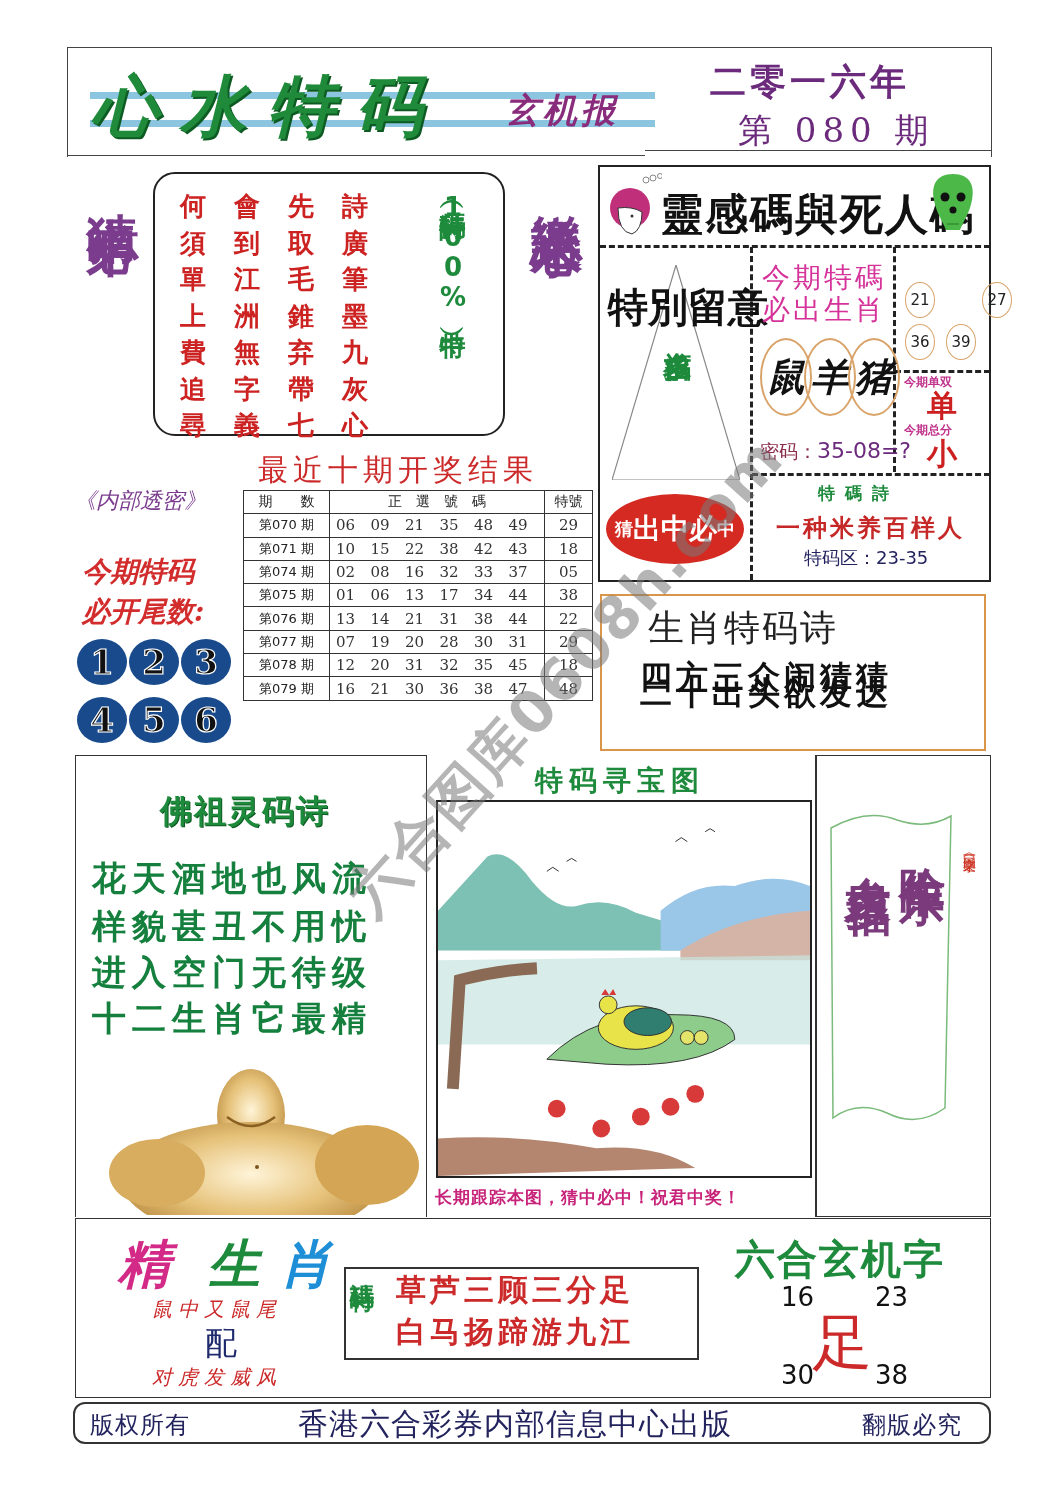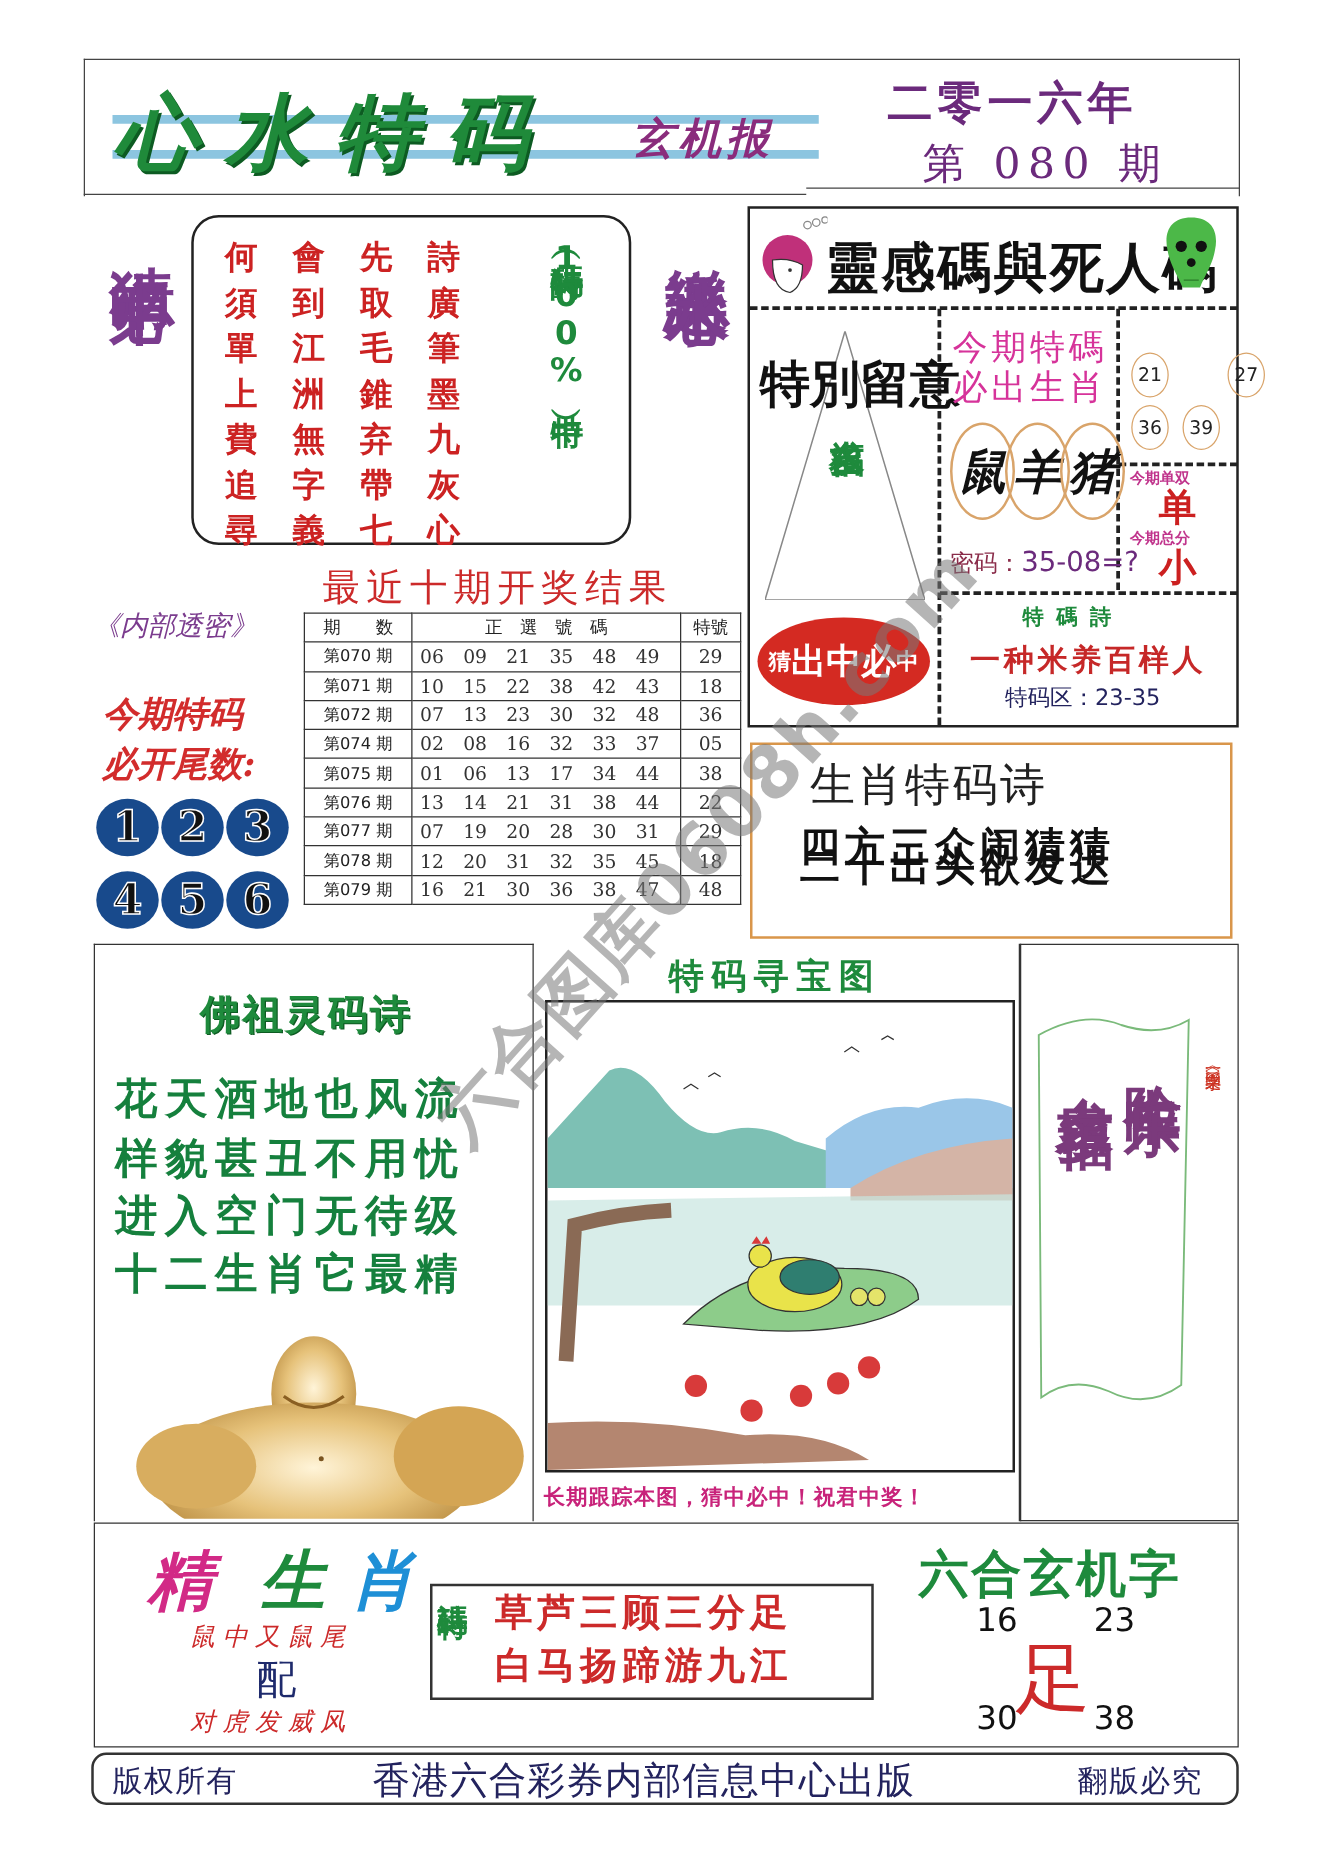--- a/index.html
+++ b/index.html
@@ -250,25 +250,20 @@
         <td class="per">第070 期</td>
         <td class="nums"><span>06</span><span>09</span><span>21</span><span>35</span><span>48</span><span>49</span></td>
         <td class="sp">29</td>
       </tr>
   <tr>
         <td class="per">第071 期</td>
         <td class="nums"><span>10</span><span>15</span><span>22</span><span>38</span><span>42</span><span>43</span></td>
         <td class="sp">18</td>
       </tr>
   <tr>
-        <td class="per">第072 期</td>
-        <td class="nums"><span>07</span><span>13</span><span>23</span><span>30</span><span>32</span><span>48</span></td>
-        <td class="sp">36</td>
-      </tr>
-  <tr>
         <td class="per">第074 期</td>
         <td class="nums"><span>02</span><span>08</span><span>16</span><span>32</span><span>33</span><span>37</span></td>
         <td class="sp">05</td>
       </tr>
   <tr>
         <td class="per">第075 期</td>
         <td class="nums"><span>01</span><span>06</span><span>13</span><span>17</span><span>34</span><span>44</span></td>
         <td class="sp">38</td>
       </tr>
   <tr>

